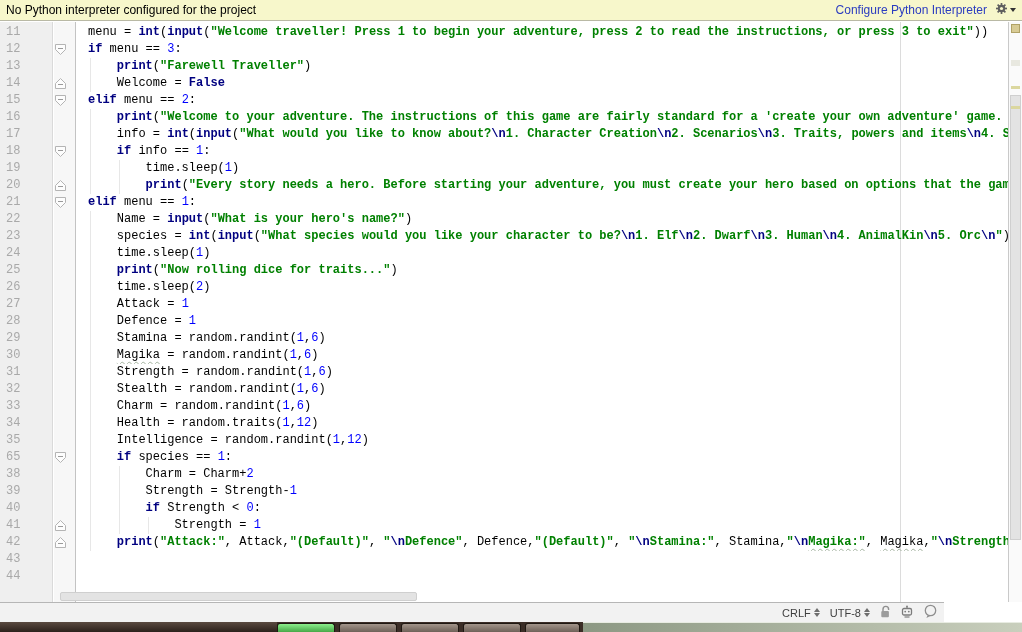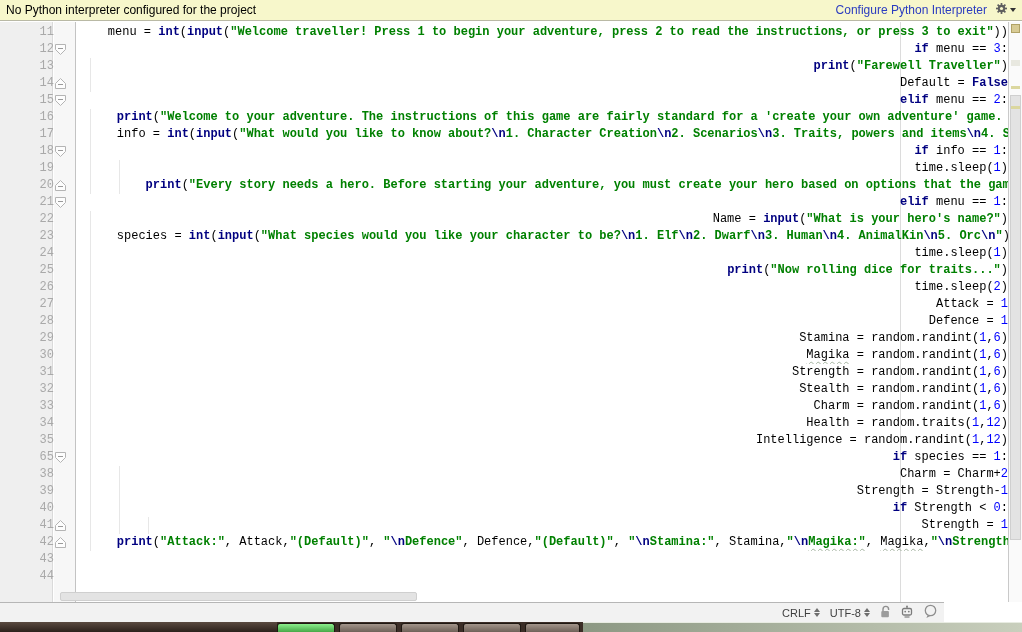--- a/index.html
+++ b/index.html
@@ -11,21 +11,21 @@
           border-bottom:1px solid #b9b9a5;display:flex;align-items:center;padding:0 6px;
           box-sizing:border-box;font-size:12px;color:#000;}
   .banner .msg{flex:0 0 auto;}
   .banner .spacer{flex:1 1 auto;}
   .banner .cfg-link{color:#2b3cc0;cursor:pointer;margin-right:8px;}
   .banner .gear-wrap{display:flex;align-items:center;gap:2px;cursor:pointer;}
   .caret-down{width:0;height:0;border-left:3px solid transparent;border-right:3px solid transparent;
               border-top:4px solid #333;}
 
   
-  .editor{position:absolute;left:0;top:22px;width:1022px;height:580px;background:#fff;overflow:hidden;text-align:right;}
+  .editor{position:absolute;left:0;top:22px;width:1022px;height:580px;background:#fff;overflow:hidden;}
   .gutter-bg{position:absolute;left:0;top:0;width:53px;height:100%;background:#efefef;
              border-right:1px solid #dadada;box-sizing:border-box;}
   .foldstrip-bg{position:absolute;left:54px;top:0;width:22px;height:100%;background:#f7f7f7;
                 border-right:1px solid #c3c3c3;box-sizing:border-box;}
   .margin-guide{position:absolute;left:900px;top:0;width:1px;height:100%;background:#dcdcdc;}
   .lines{position:absolute;left:0;top:2px;right:14px;font-family:"Liberation Mono",monospace;
          font-size:12px;line-height:17px;}
   .row{display:flex;height:17px;white-space:pre;}
   .ln{width:54px;box-sizing:border-box;padding-left:6px;color:#a9a9a9;flex:0 0 auto;}
   .fold{width:22px;flex:0 0 auto;position:relative;}
@@ -109,21 +109,21 @@
     <div class="lines">
         <div class="row"><div class="ln">11</div><div class="fold"></div><div class="code"><span class="tk-p">menu = </span><span class="tk-k">int</span><span class="tk-p">(</span><span class="tk-k">input</span><span class="tk-p">(</span><span class="tk-s">"Welcome traveller! Press 1 to begin your adventure, press 2 to read the instructions, or press 3 to exit"</span><span class="tk-p">))</span></div></div>
         <div class="row"><div class="ln">12</div><div class="fold"><svg width="11" height="11" viewBox="0 0 11 11">
               <polygon points="0.5,0.5 10.5,0.5 10.5,5.5 5.5,10.5 0.5,5.5" fill="#fdfdfd" stroke="#b4b4b4"></polygon>
               <line x1="3" y1="4.5" x2="8" y2="4.5" stroke="#9a9a9a"></line>
             </svg></div><div class="code"><span class="tk-k">if</span><span class="tk-p"> menu == </span><span class="tk-n">3</span><span class="tk-p">:</span></div></div>
         <div class="row"><div class="ln">13</div><div class="fold"></div><div class="code"><i class="ig" style="left: 14px;"></i><span>    </span><span class="tk-k">print</span><span class="tk-p">(</span><span class="tk-s">"Farewell Traveller"</span><span class="tk-p">)</span></div></div>
         <div class="row"><div class="ln">14</div><div class="fold"><svg width="11" height="11" viewBox="0 0 11 11">
               <polygon points="0.5,10.5 10.5,10.5 10.5,5.5 5.5,0.5 0.5,5.5" fill="#fdfdfd" stroke="#b4b4b4"></polygon>
               <line x1="3" y1="6.5" x2="8" y2="6.5" stroke="#9a9a9a"></line>
-            </svg></div><div class="code"><i class="ig" style="left: 14px;"></i><span>    </span><span class="tk-p">Default = </span><span class="tk-k">False</span></div></div>
+            </svg></div><div class="code"><i class="ig" style="left: 14px;"></i><span>    </span><span class="tk-p">Welcome = </span><span class="tk-k">False</span></div></div>
         <div class="row"><div class="ln">15</div><div class="fold"><svg width="11" height="11" viewBox="0 0 11 11">
               <polygon points="0.5,0.5 10.5,0.5 10.5,5.5 5.5,10.5 0.5,5.5" fill="#fdfdfd" stroke="#b4b4b4"></polygon>
               <line x1="3" y1="4.5" x2="8" y2="4.5" stroke="#9a9a9a"></line>
             </svg></div><div class="code"><span class="tk-k">elif</span><span class="tk-p"> menu == </span><span class="tk-n">2</span><span class="tk-p">:</span></div></div>
         <div class="row"><div class="ln">16</div><div class="fold"></div><div class="code"><i class="ig" style="left: 14px;"></i><span>    </span><span class="tk-k">print</span><span class="tk-p">(</span><span class="tk-s">"Welcome to your adventure. The instructions of this game are fairly standard for a 'create your own adventure' game. </span></div></div>
         <div class="row"><div class="ln">17</div><div class="fold"></div><div class="code"><i class="ig" style="left: 14px;"></i><span>    </span><span class="tk-p">info = </span><span class="tk-k">int</span><span class="tk-p">(</span><span class="tk-k">input</span><span class="tk-p">(</span><span class="tk-s">"What would you like to know about?</span><span class="tk-e">\n</span><span class="tk-s">1. Character Creation</span><span class="tk-e">\n</span><span class="tk-s">2. Scenarios</span><span class="tk-e">\n</span><span class="tk-s">3. Traits, powers and items</span><span class="tk-e">\n</span><span class="tk-s">4. Specific</span></div></div>
         <div class="row"><div class="ln">18</div><div class="fold"><svg width="11" height="11" viewBox="0 0 11 11">
               <polygon points="0.5,0.5 10.5,0.5 10.5,5.5 5.5,10.5 0.5,5.5" fill="#fdfdfd" stroke="#b4b4b4"></polygon>
               <line x1="3" y1="4.5" x2="8" y2="4.5" stroke="#9a9a9a"></line>
             </svg></div><div class="code"><i class="ig" style="left: 14px;"></i><span>    </span><span class="tk-k">if</span><span class="tk-p"> info == </span><span class="tk-n">1</span><span class="tk-p">:</span></div></div>

